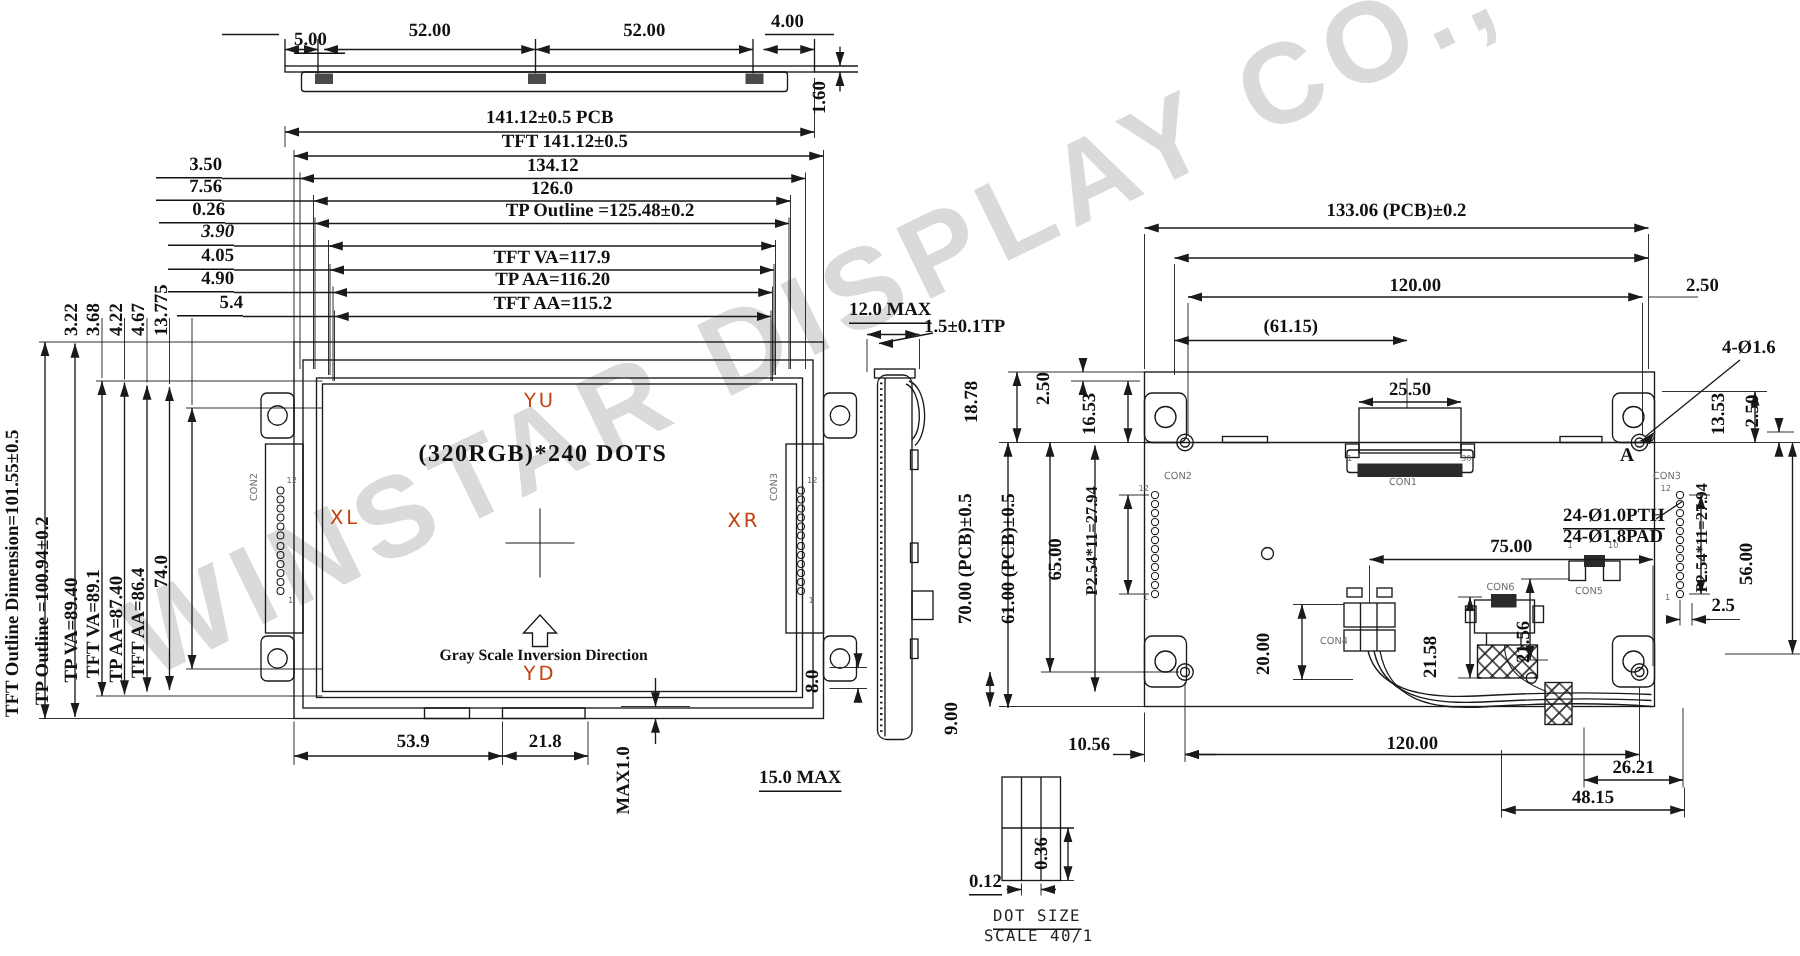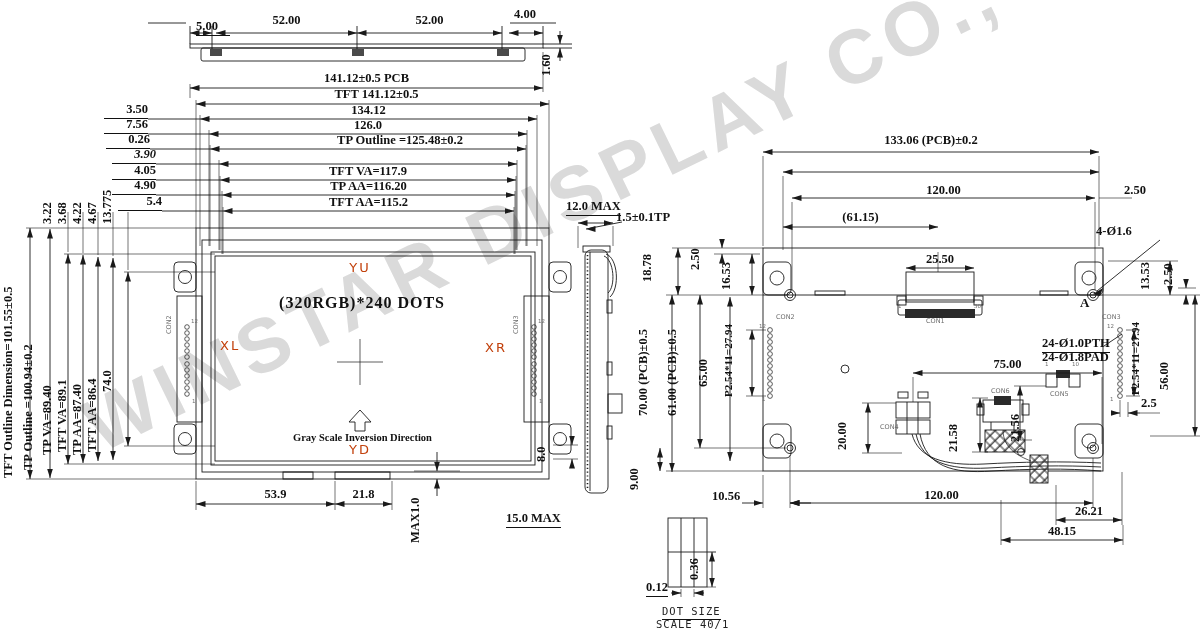--- a/index.html
+++ b/index.html
@@ -446,21 +446,21 @@
   <div class="lbl vt" style="left:702px;top:566px;">0.36</div>
   <div class="lbl ul" style="left:646px;top:581px;">0.12</div>
   <div class="lbl mono ul" style="left:662px;top:606px;">DOT SIZE</div>
   <div class="lbl mono" style="left:656px;top:619px;">SCALE 40/1</div>
 
   <div class="lbl ctr" style="left:763px;top:134px;width:336px;">133.06 (PCB)±0.2</div>
   <div class="lbl ctr" style="left:792px;top:184px;width:303px;">120.00</div>
   <div class="lbl" style="left:1124px;top:184px;">2.50</div>
   <div class="lbl ctr" style="left:783px;top:211px;width:155px;">(61.15)</div>
   <div class="lbl ctr" style="left:896px;top:253px;width:88px;">25.50</div>
-  <div class="lbl" style="left:1096px;top:225px;">4-Ø1.6</div>
+  <div class="lbl" style="left:1148px;top:225px;">4-Ø1.6</div>
   <div class="lbl" style="left:1080px;top:296px;font-size:13px;">A</div>
   <div class="lbl vt" style="left:655px;top:268px;">18.78</div>
   <div class="lbl vt" style="left:703px;top:256px;">2.50</div>
   <div class="lbl vt" style="left:734px;top:276px;">16.53</div>
   <div class="lbl vt" style="left:651px;top:402px;">70.00 (PCB)±0.5</div>
   <div class="lbl vt" style="left:680px;top:402px;">61.00 (PCB)±0.5</div>
   <div class="lbl vt" style="left:711px;top:373px;">65.00</div>
   <div class="lbl vt" style="left:736px;top:383px;font-size:11px;">P2.54*11=27.94</div>
   <div class="lbl vt" style="left:642px;top:476px;">9.00</div>
   <div class="lbl" style="left:712px;top:490px;">10.56</div>

